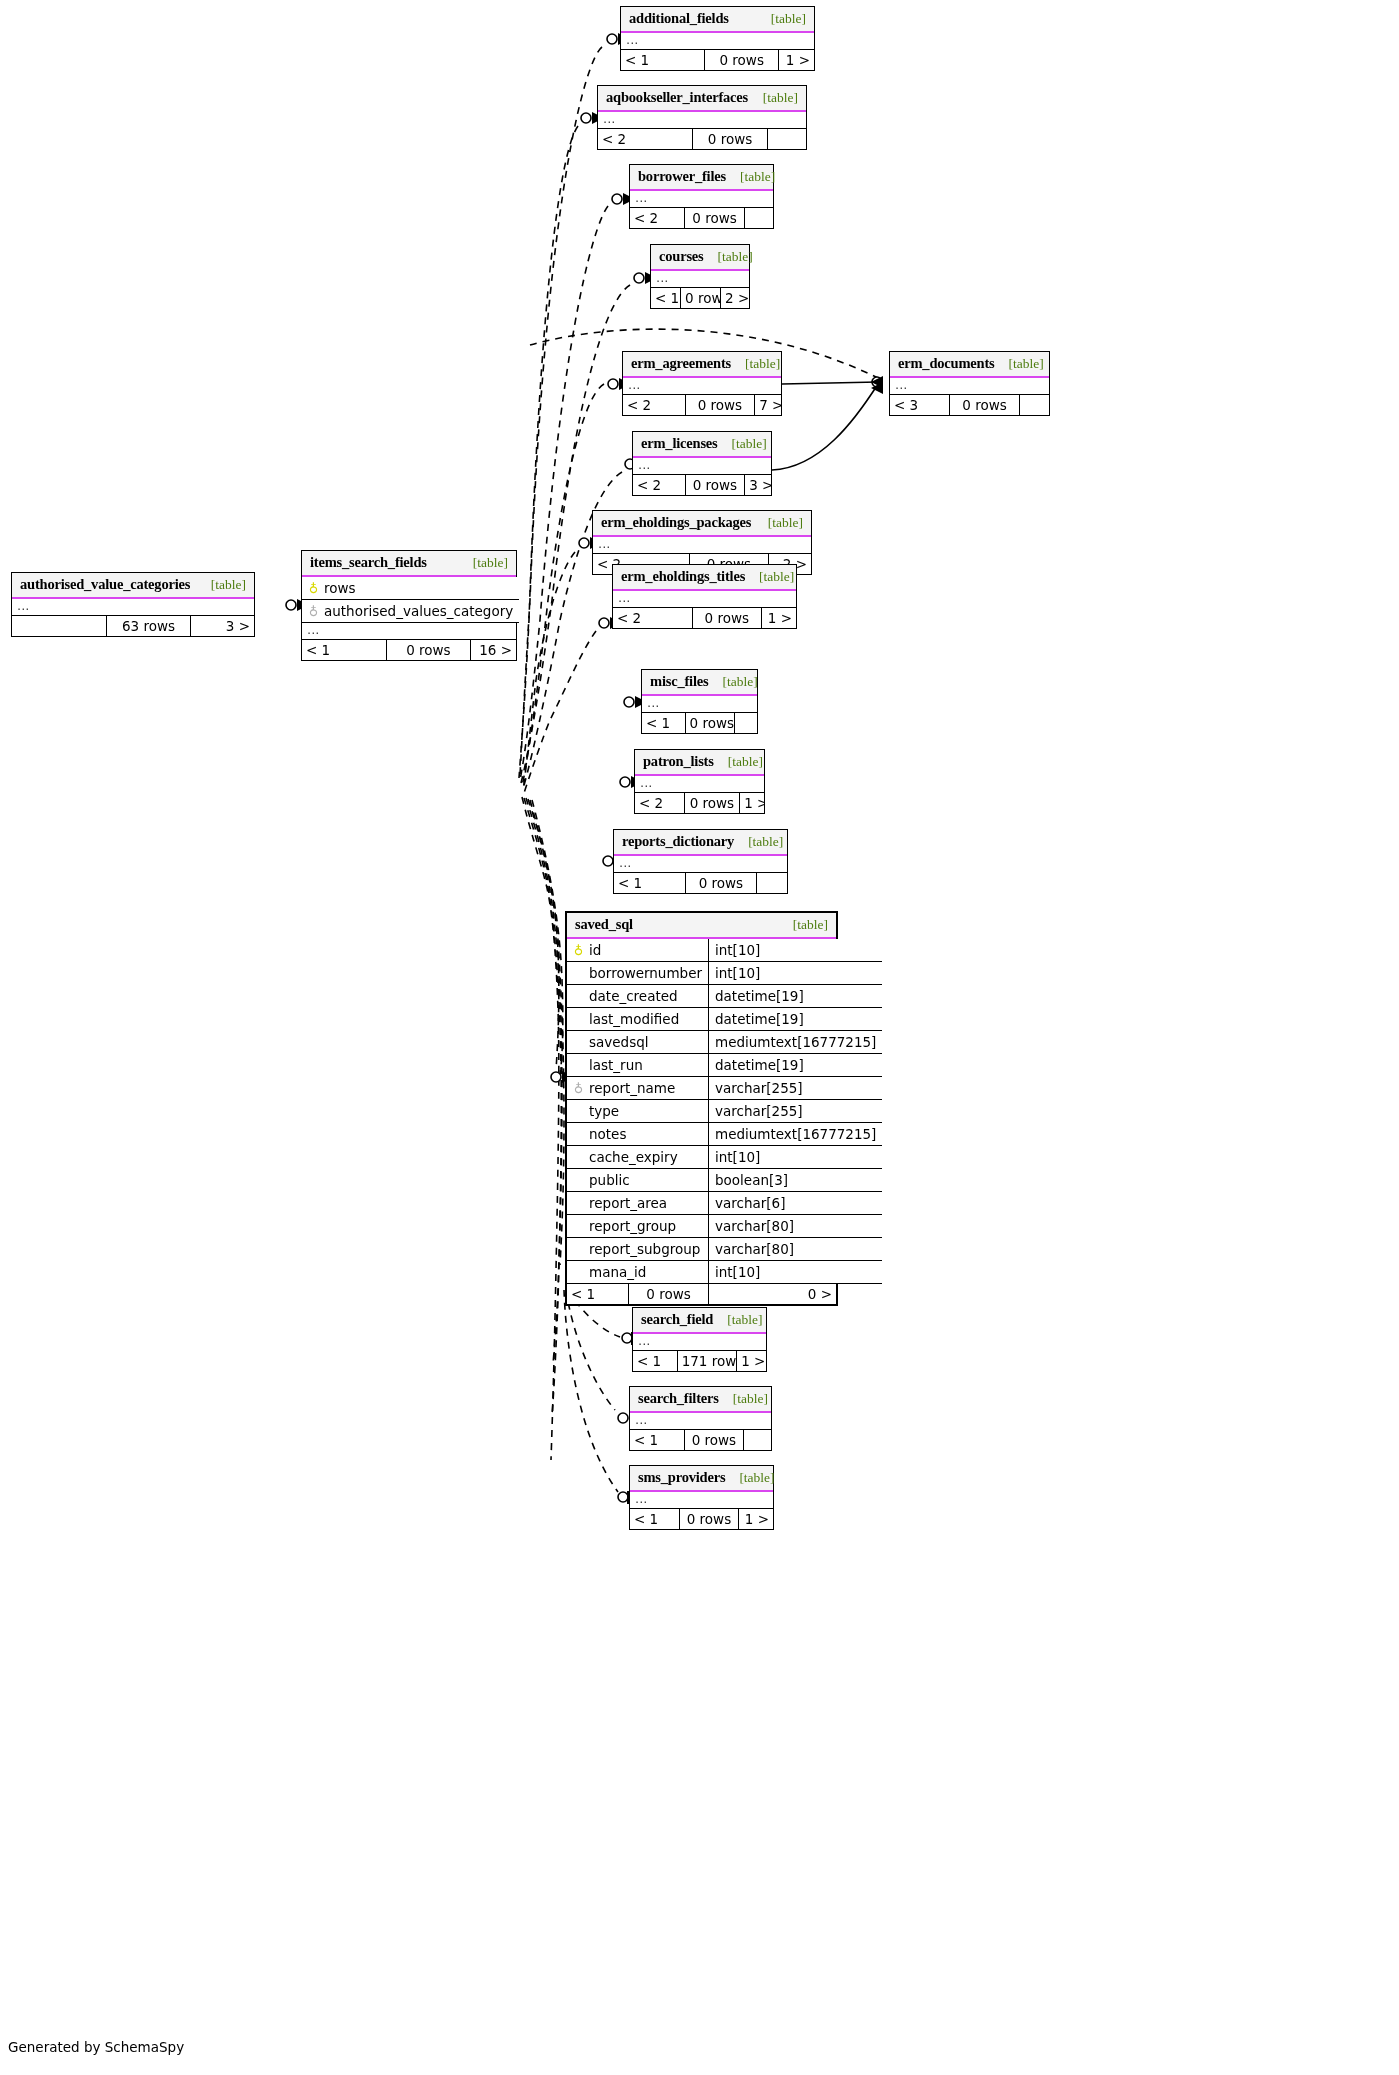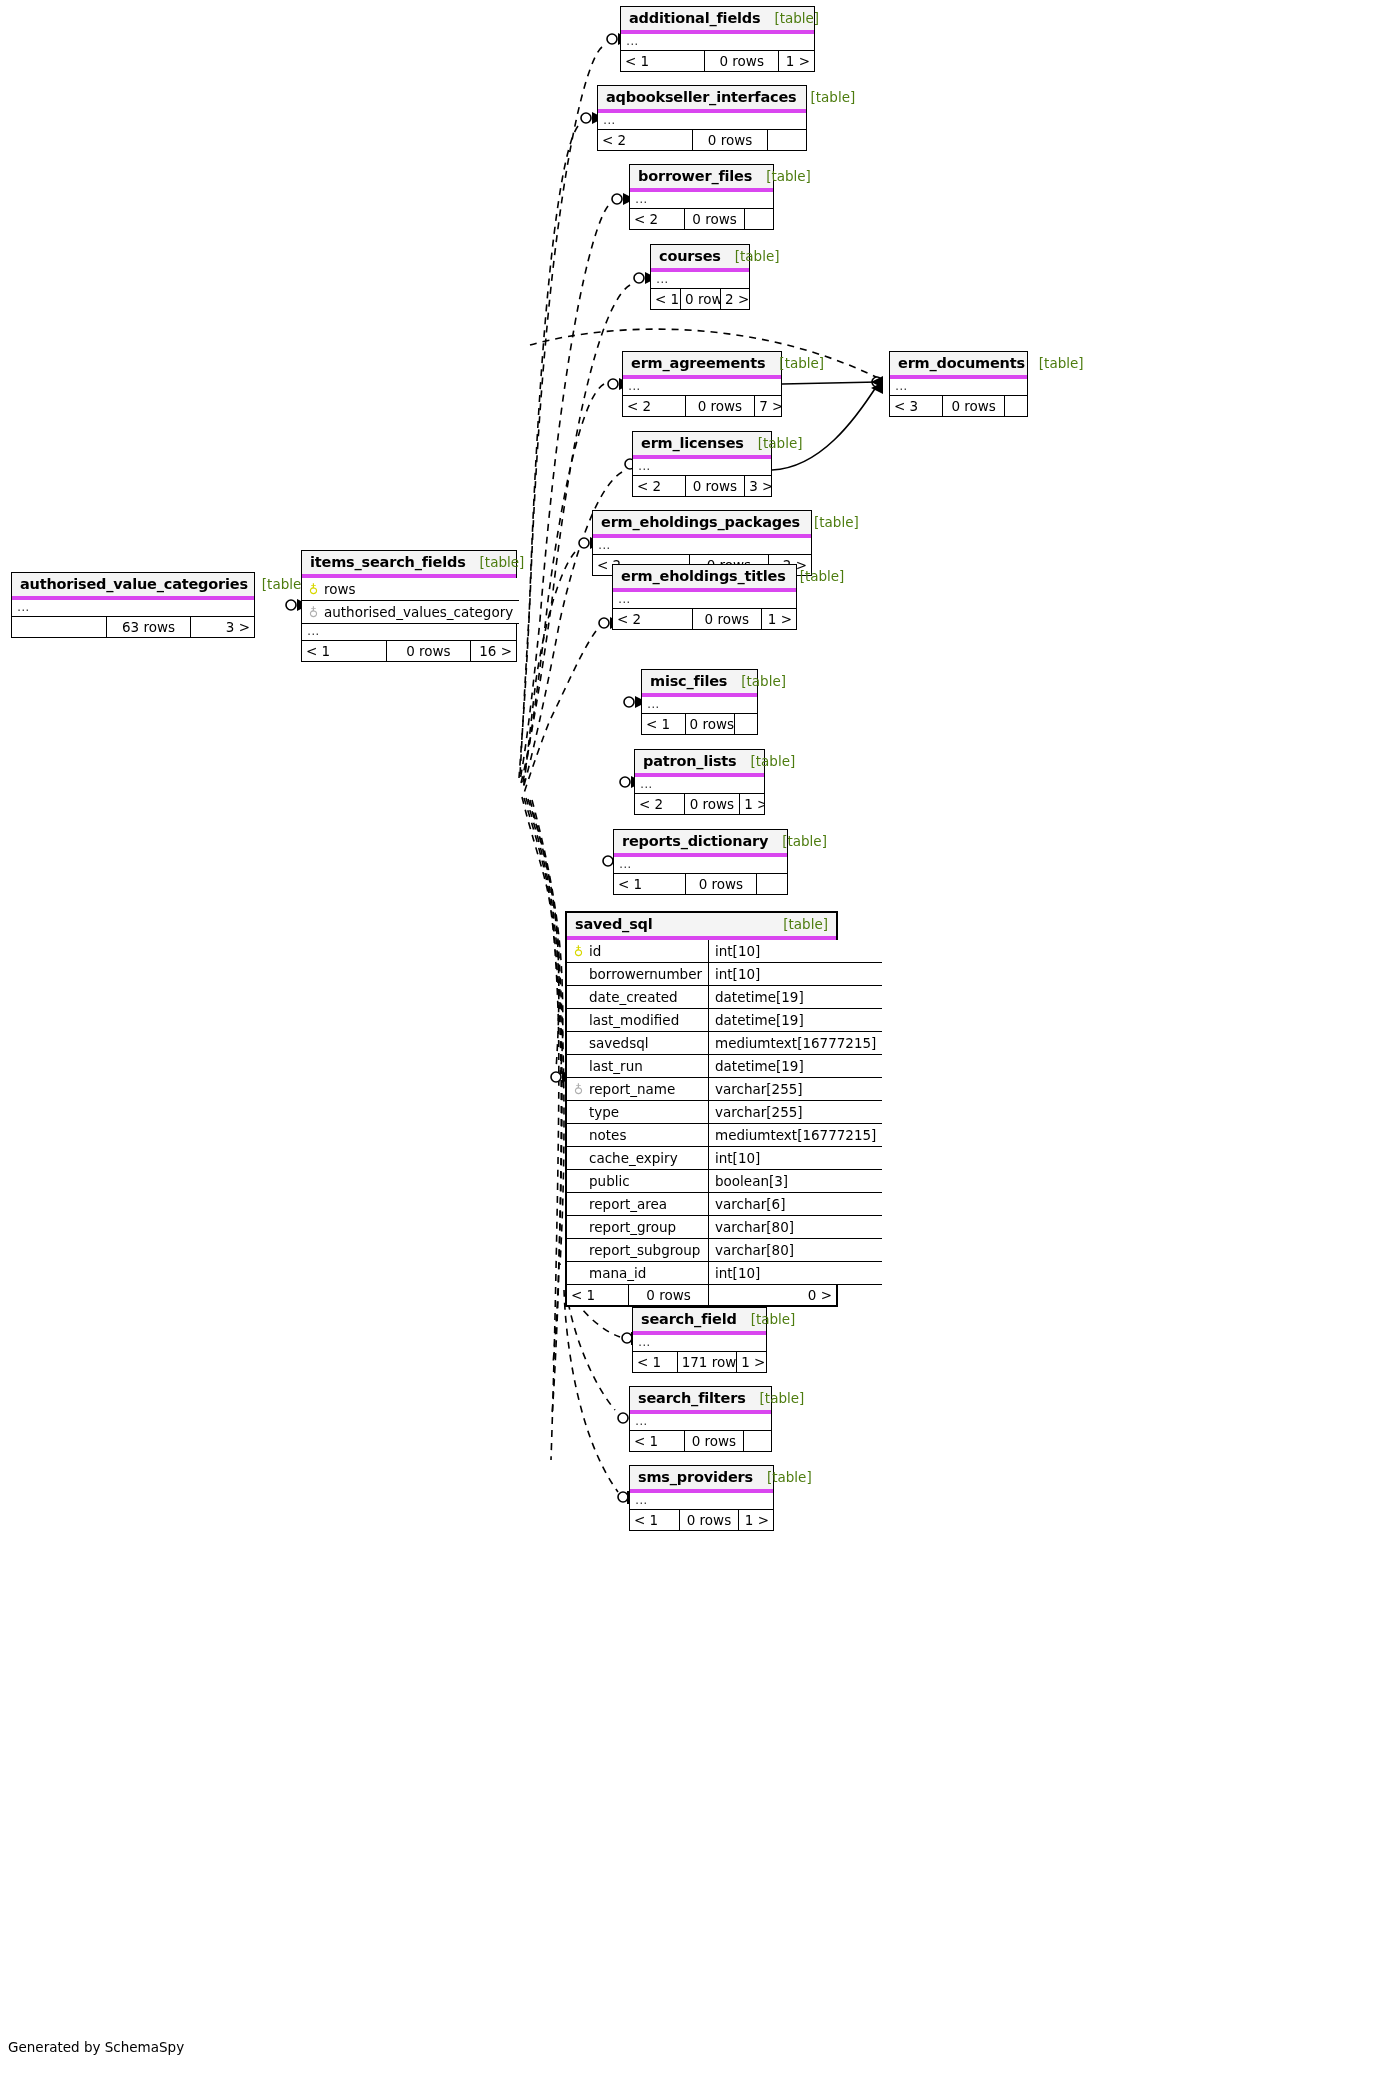--- a/index.html
+++ b/index.html
@@ -34,27 +34,28 @@
     box-sizing: border-box;
     border-collapse: collapse;
   }
   .tbl table {
     border-collapse: collapse;
     width: 100%;
     background: #ffffff;
   }
   .thead {
     background: #f4f4f4;
-    border-bottom: 4px solid #d946ef;
+    border-bottom: 2px solid #d946ef;
     padding: 3px 8px 4px 8px;
     white-space: nowrap;
     display: flex;
     align-items: flex-end;
     justify-content: space-between;
     gap: 14px;
+    font-family: Liberation Serif, serif;
   }
   .tname {
     font-weight: bold;
     font-size: 14.5px;
     color: #000000;
     letter-spacing: -0.2px;
   }
   .ttype {
     font-size: 13.5px;
     color: #4d7c0f;
@@ -253,21 +254,21 @@
           <span class="tname">erm_agreements</span>
           <span class="ttype">[table]</span>
         </div>
         <div class="ellipsis-row">...</div>
         <div class="footer">
           <div class="fcell f-left" style="width: 63px;">&lt; 2</div>
           <div class="fcell f-mid" style="width: 70px;">0 rows</div>
           <div class="fcell f-right" style="width: 26px;">7 &gt;</div>
         </div>
       </div>
-      <div class="tbl" style="left: 889px; top: 351px; width: 139px;">
+      <div class="tbl" style="left: 889px; top: 351px; width: 161px;">
         <div class="thead">
           <span class="tname">erm_documents</span>
           <span class="ttype">[table]</span>
         </div>
         <div class="ellipsis-row">...</div>
         <div class="footer">
           <div class="fcell f-left" style="width: 60px;">&lt; 3</div>
           <div class="fcell f-mid" style="width: 70px;">0 rows</div>
           <div class="fcell f-right" style="width: 24px;"></div>
         </div>

